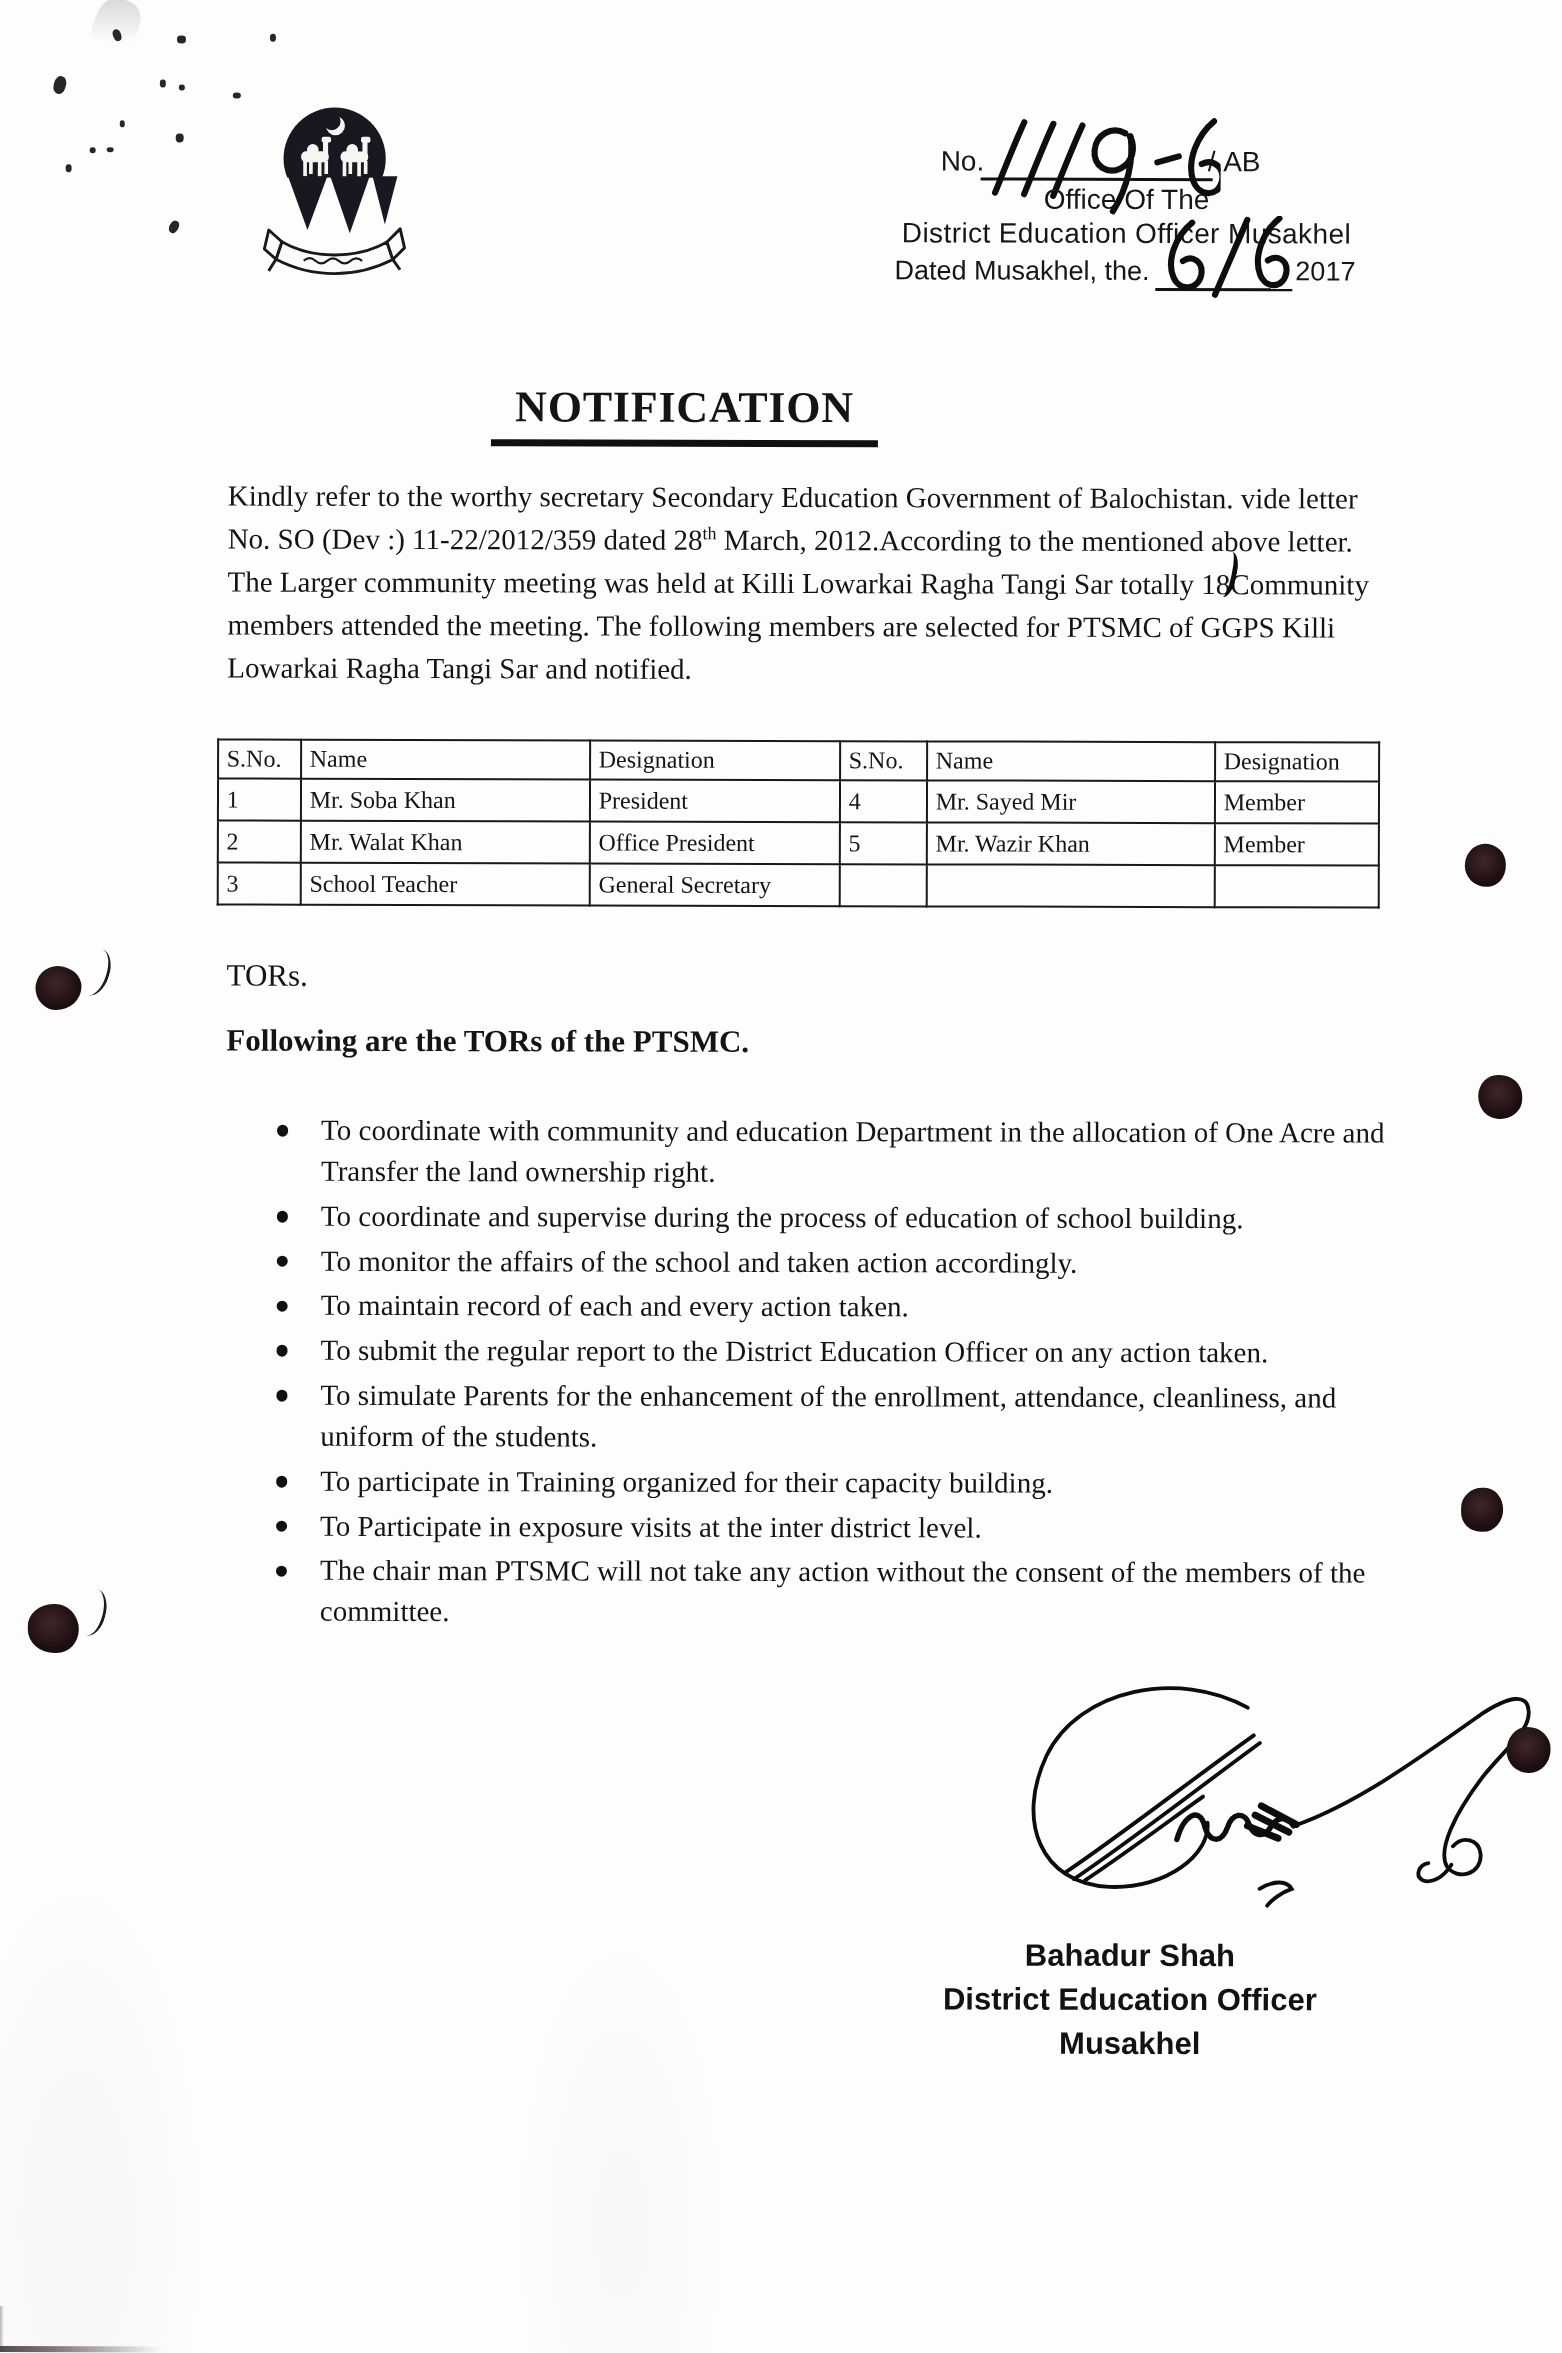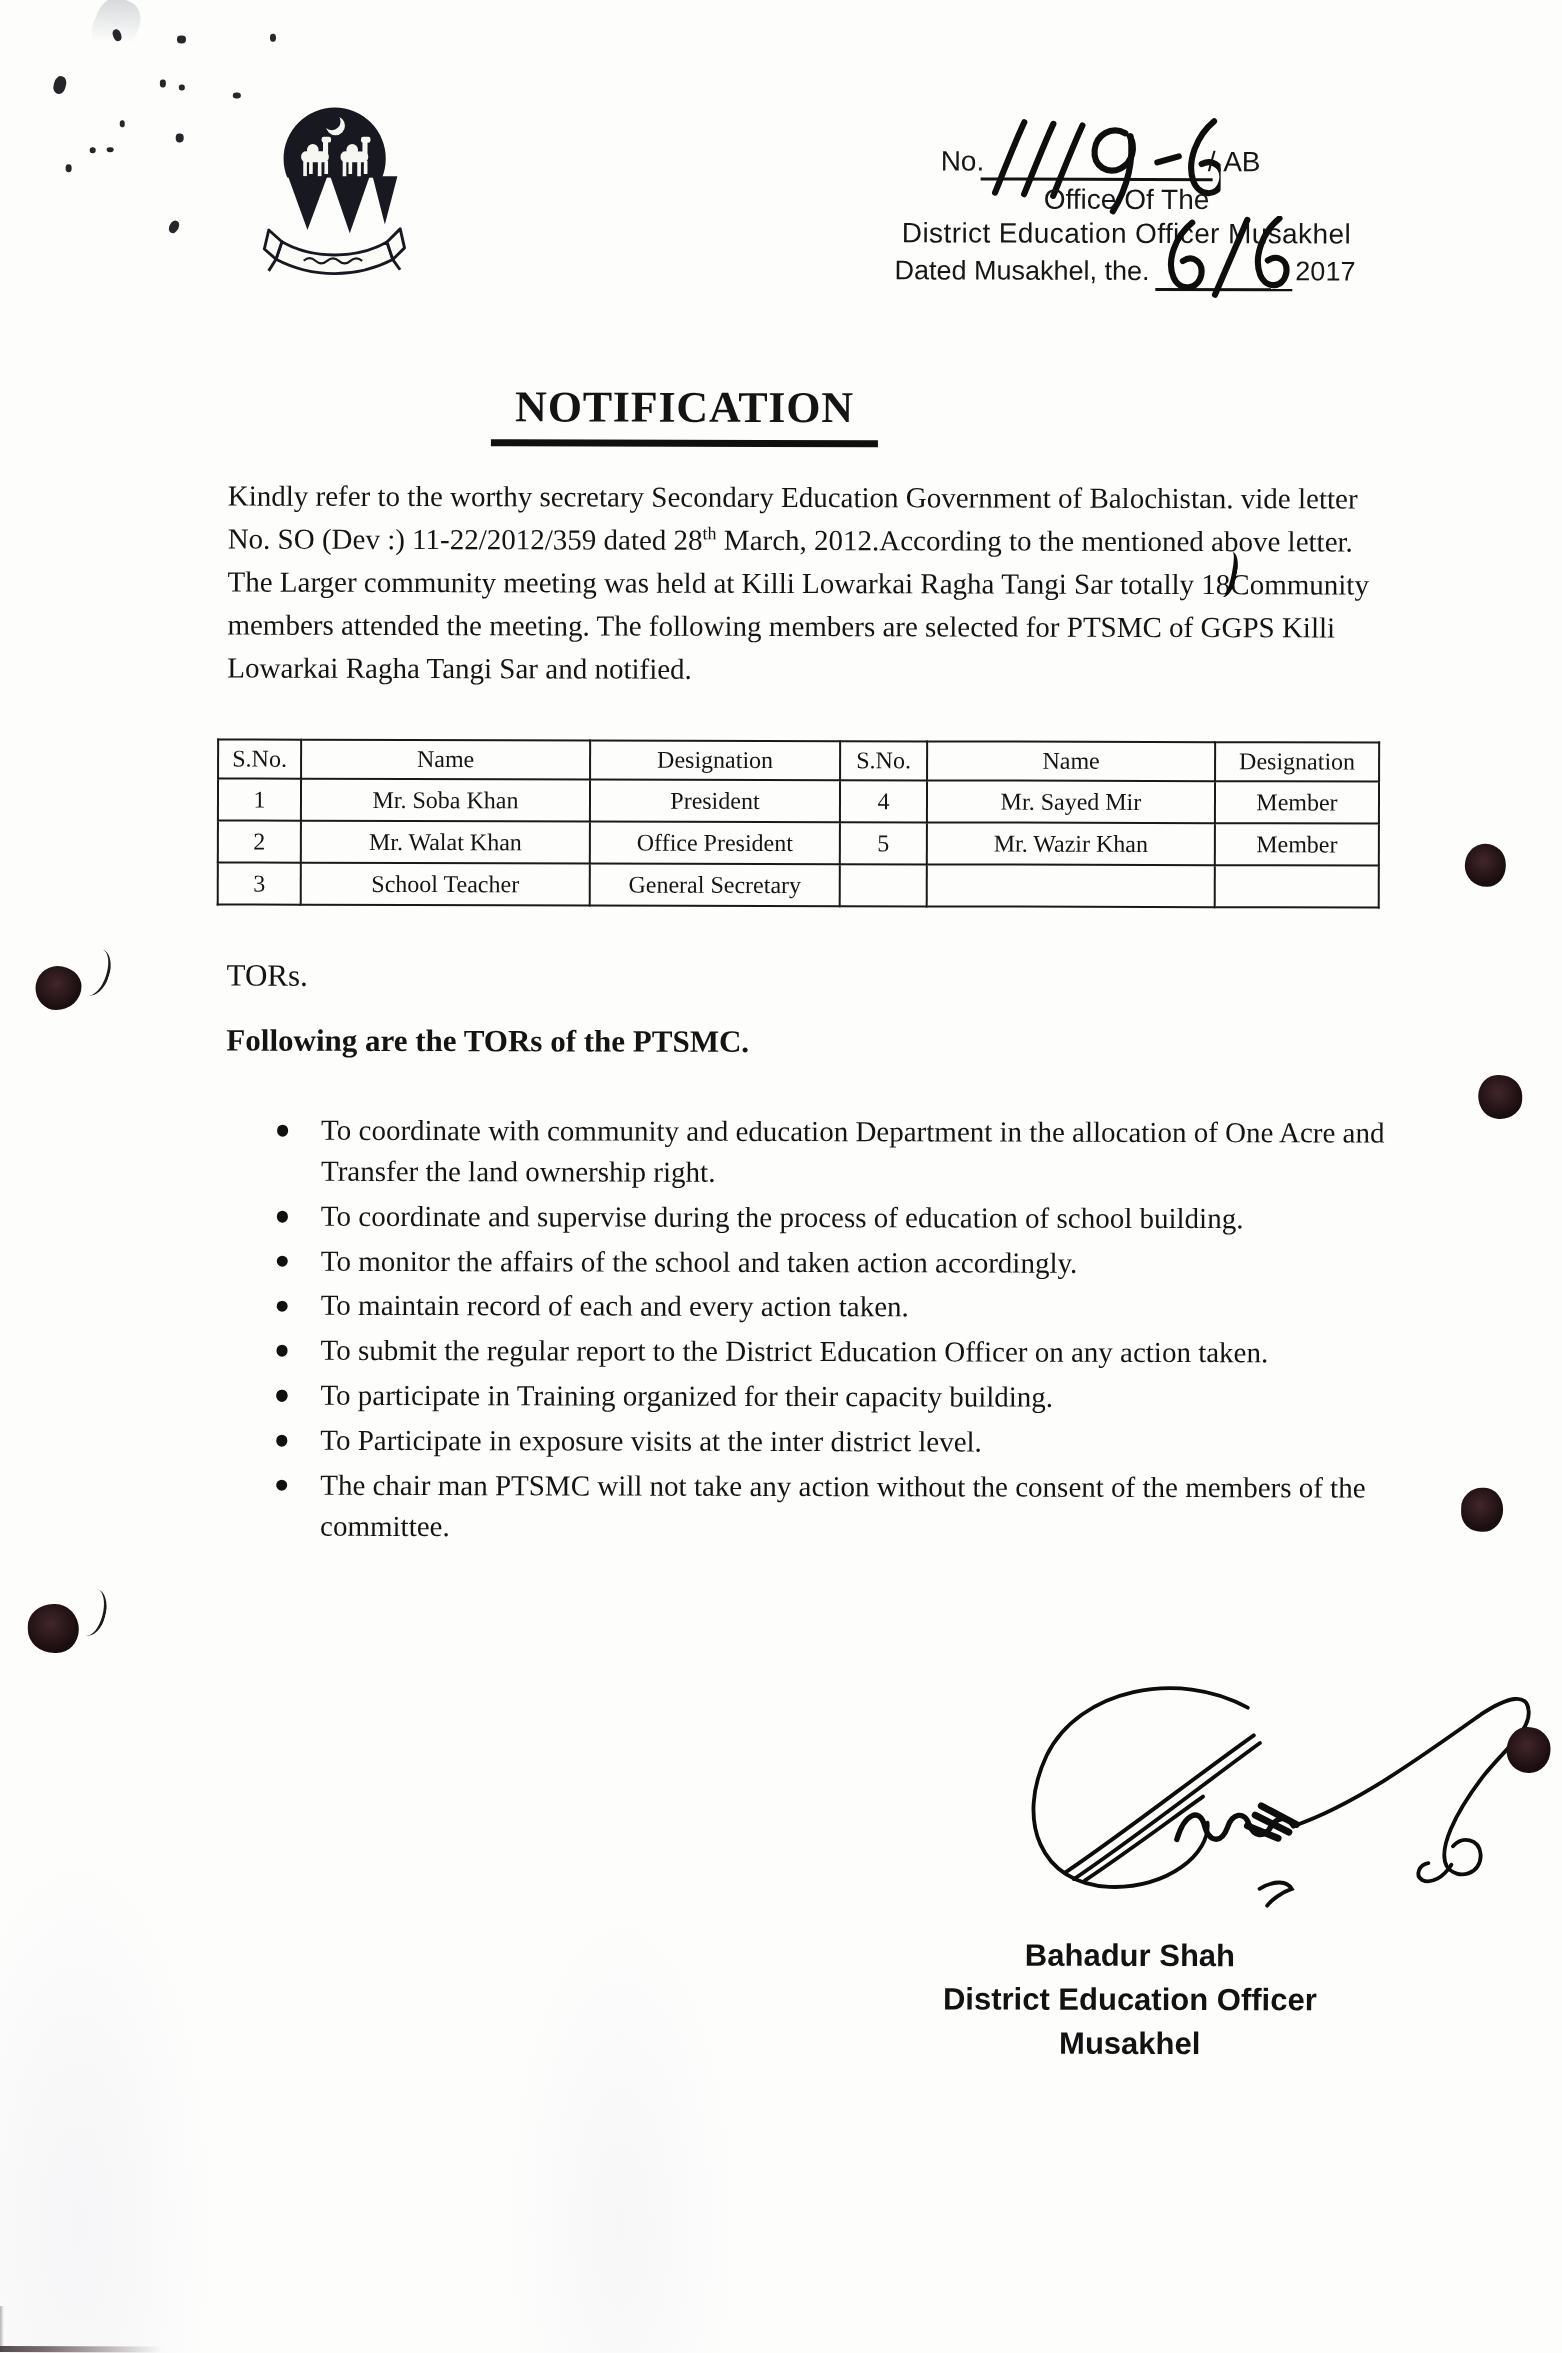--- a/index.html
+++ b/index.html
@@ -34,21 +34,21 @@
     font-size:44px;font-weight:bold;letter-spacing:0.8px;
     border-bottom:7.7px solid #101010;padding-bottom:7px;}
   
   .intro{position:absolute;left:226px;top:476px;width:1155px;font-size:29px;line-height:43px;}
   .sup{vertical-align:super;font-size:18px;line-height:0;}
   .overwritten{position:relative;display:inline-block;}
   .overwritten::after{content:"";position:absolute;left:0.8px;top:-12.3px;width:15.3px;height:46px;
     border-right:5.4px solid #0c0c0c;border-radius:45%;transform:rotate(12deg);}
   
   .members{position:absolute;left:216px;top:740px;border-collapse:collapse;font-size:24px;table-layout:fixed;}
-  .members th,.members td{border:2.3px solid #191919;padding:1.5px 7.7px;text-align:center;font-weight:normal;
+  .members th,.members td{border:2.3px solid #191919;padding:1.5px 7.7px;text-align:left;font-weight:normal;
     white-space:nowrap;overflow:hidden;}
   .members th{height:34px;}
   .members td{height:37px;}
   
   .tors-h{position:absolute;left:226px;top:959px;font-size:31px;font-weight:normal;}
   .tors-sub{position:absolute;left:226px;top:1024px;font-size:31px;font-weight:bold;}
   .tor-list{position:absolute;left:275px;top:1111px;width:1120px;list-style:none;margin:0;padding:0;}
   .tor-list li{position:relative;padding-left:46px;font-size:29px;line-height:41px;margin-bottom:3.8px;}
   .dot{position:absolute;left:1.5px;top:15.3px;width:11.5px;height:11.5px;background:#101010;border-radius:50%;}
   
@@ -198,21 +198,21 @@
   </table>
 
   <div class="tors-h">TORs.</div>
   <div class="tors-sub">Following are the TORs of the PTSMC.</div>
   <ul class="tor-list">
     <li><span class="dot"></span><span>To coordinate with community and education Department in the allocation of One Acre and Transfer the land ownership right.</span></li>
     <li><span class="dot"></span><span>To coordinate and supervise during the process of education of school building.</span></li>
     <li><span class="dot"></span><span>To monitor the affairs of the school and taken action accordingly.</span></li>
     <li><span class="dot"></span><span>To maintain record of each and every action taken.</span></li>
     <li><span class="dot"></span><span>To submit the regular report to the District Education Officer on any action taken.</span></li>
-    <li><span class="dot"></span></li>
+    <li><span class="dot"></span><span>To simulate Parents for the enhancement of the enrollment, attendance, cleanliness, and uniform of the students.</span></li>
     <li><span class="dot"></span><span>To participate in Training organized for their capacity building.</span></li>
     <li><span class="dot"></span><span>To Participate in exposure visits at the inter district level.</span></li>
     <li><span class="dot"></span><span>The chair man PTSMC will not take any action without the consent of the members of the committee.</span></li>
   </ul>
 
   <svg class="sig" width="537" height="246" viewBox="0 0 700 320">
     <g fill="none" stroke="#0d0d0d" stroke-width="5" stroke-linecap="round">
       <path d="M300,42 C210,-8 80,18 38,105 C-2,190 30,272 120,276 C196,279 252,232 248,192"></path>
       <path d="M62,258 C140,205 235,130 308,78"></path>
       <path d="M74,266 C152,213 245,140 316,88"></path>

